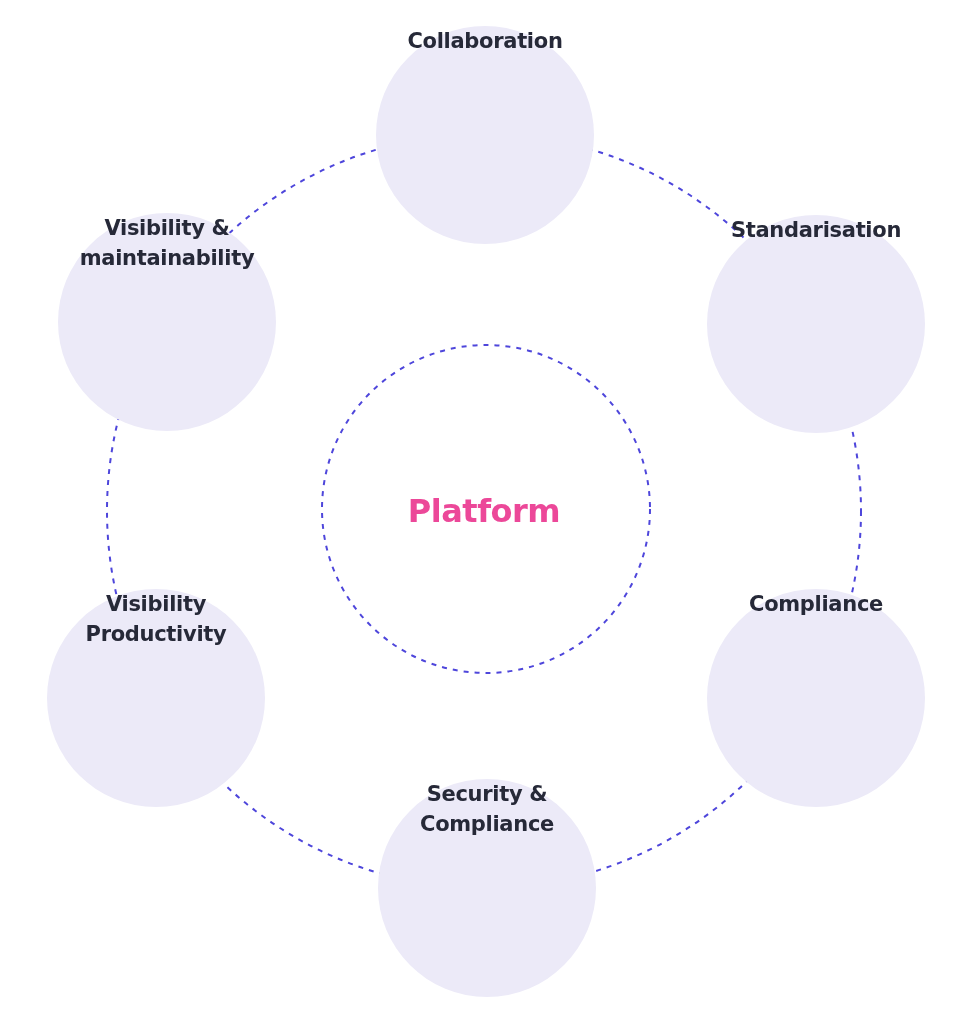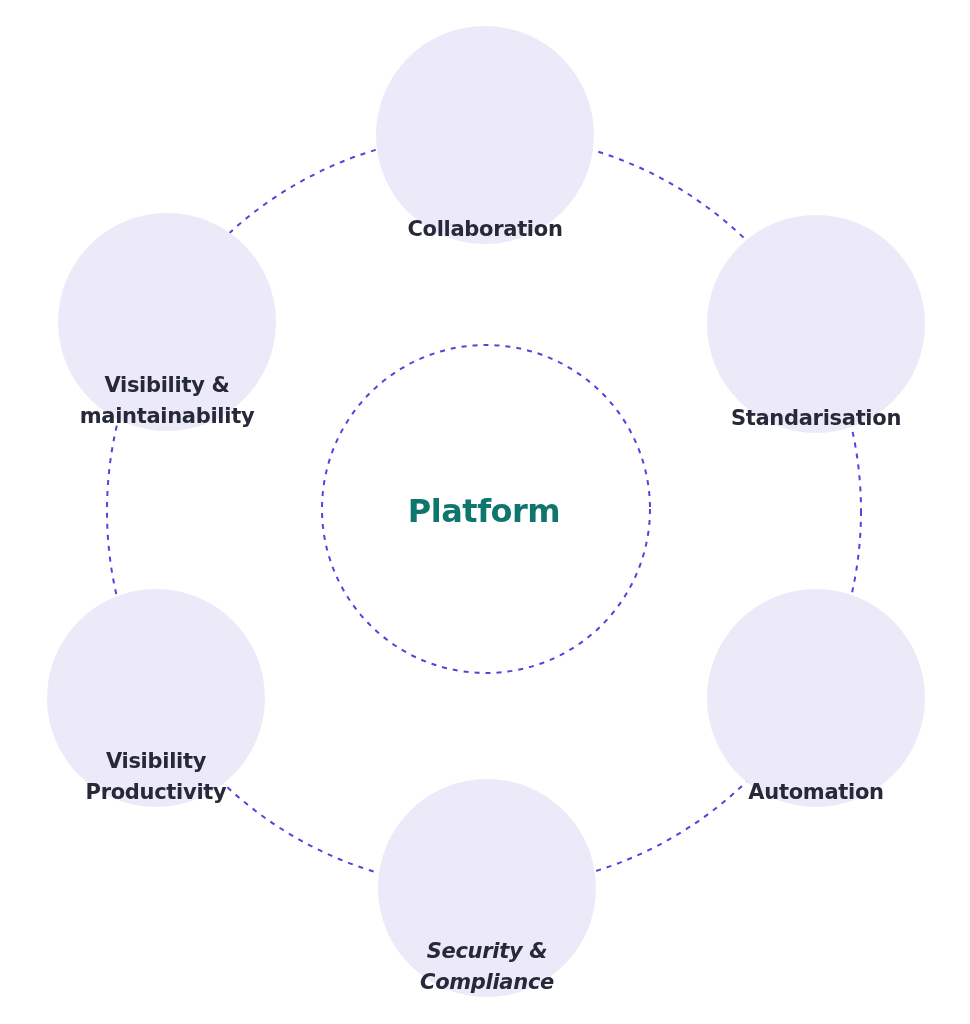--- a/index.html
+++ b/index.html
@@ -28,50 +28,50 @@
     stroke-width: 2;
     stroke-dasharray: 5 6;
   }
   .node {
     position: absolute;
     width: 218px;
     height: 218px;
     border-radius: 50%;
     background: #ECEAF8;
     display: flex;
-    align-items: flex-end;
+    align-items: flex-start;
     justify-content: center;
     text-align: center;
     transform: translate(-50%, -50%);
     box-sizing: border-box;
     padding: 0 8px;
   }
   .node-label {
     font-size: 21px;
     font-weight: 700;
     line-height: 1.45;
     letter-spacing: -0.3px;
     color: #262938;
     white-space: normal;
   }
   .node-collaboration        { left: 485px; top: 135px; }
   .node-standarisation       { left: 816px; top: 324px; }
   .node-automation           { left: 816px; top: 698px; }
-  .node-security-compliance  { left: 487px; top: 888px; font-style: italic; }
+  .node-security-compliance  { left: 487px; top: 888px; }
   .node-developer-productivity { left: 156px; top: 698px; }
   .node-visibility-maintainability { left: 167px; top: 322px; }
   .center-label {
     position: absolute;
     left: 484px;
     top: 511px;
     transform: translate(-50%, -50%);
     font-size: 32px;
     font-weight: 700;
     letter-spacing: -0.5px;
-    color: #0f766e;
+    color: #ec4899;
     text-align: center;
     white-space: nowrap;
   }
 </style>
 </head>
 <body>
 
 <div class="canvas">
 
   <svg class="rings" viewBox="0 0 970 1024" xmlns="http://www.w3.org/2000/svg">
@@ -81,21 +81,21 @@
 
   <div class="node node-collaboration">
     <span class="node-label">Collaboration</span>
   </div>
 
   <div class="node node-standarisation">
     <span class="node-label">Standarisation</span>
   </div>
 
   <div class="node node-automation">
-    <span class="node-label">Automation</span>
+    <span class="node-label">Compliance</span>
   </div>
 
   <div class="node node-security-compliance">
     <span class="node-label">Security &amp; Compliance</span>
   </div>
 
   <div class="node node-developer-productivity">
     <span class="node-label">Visibility Productivity</span>
   </div>
 

